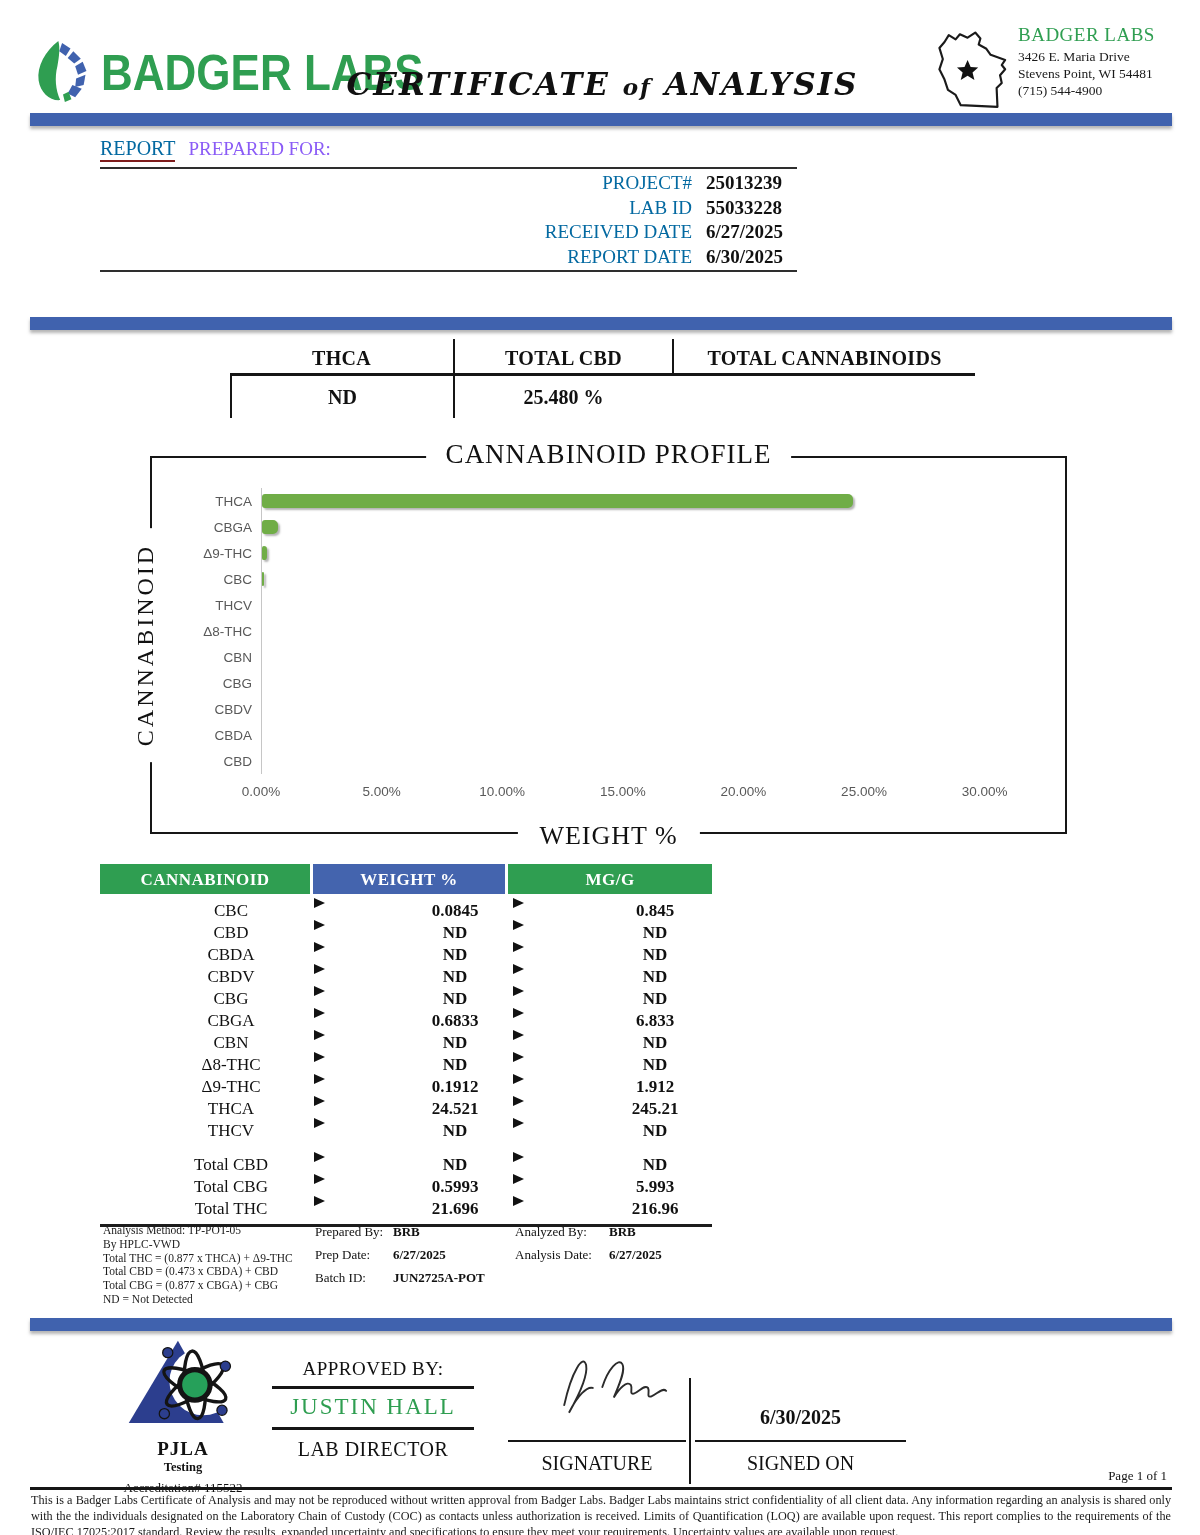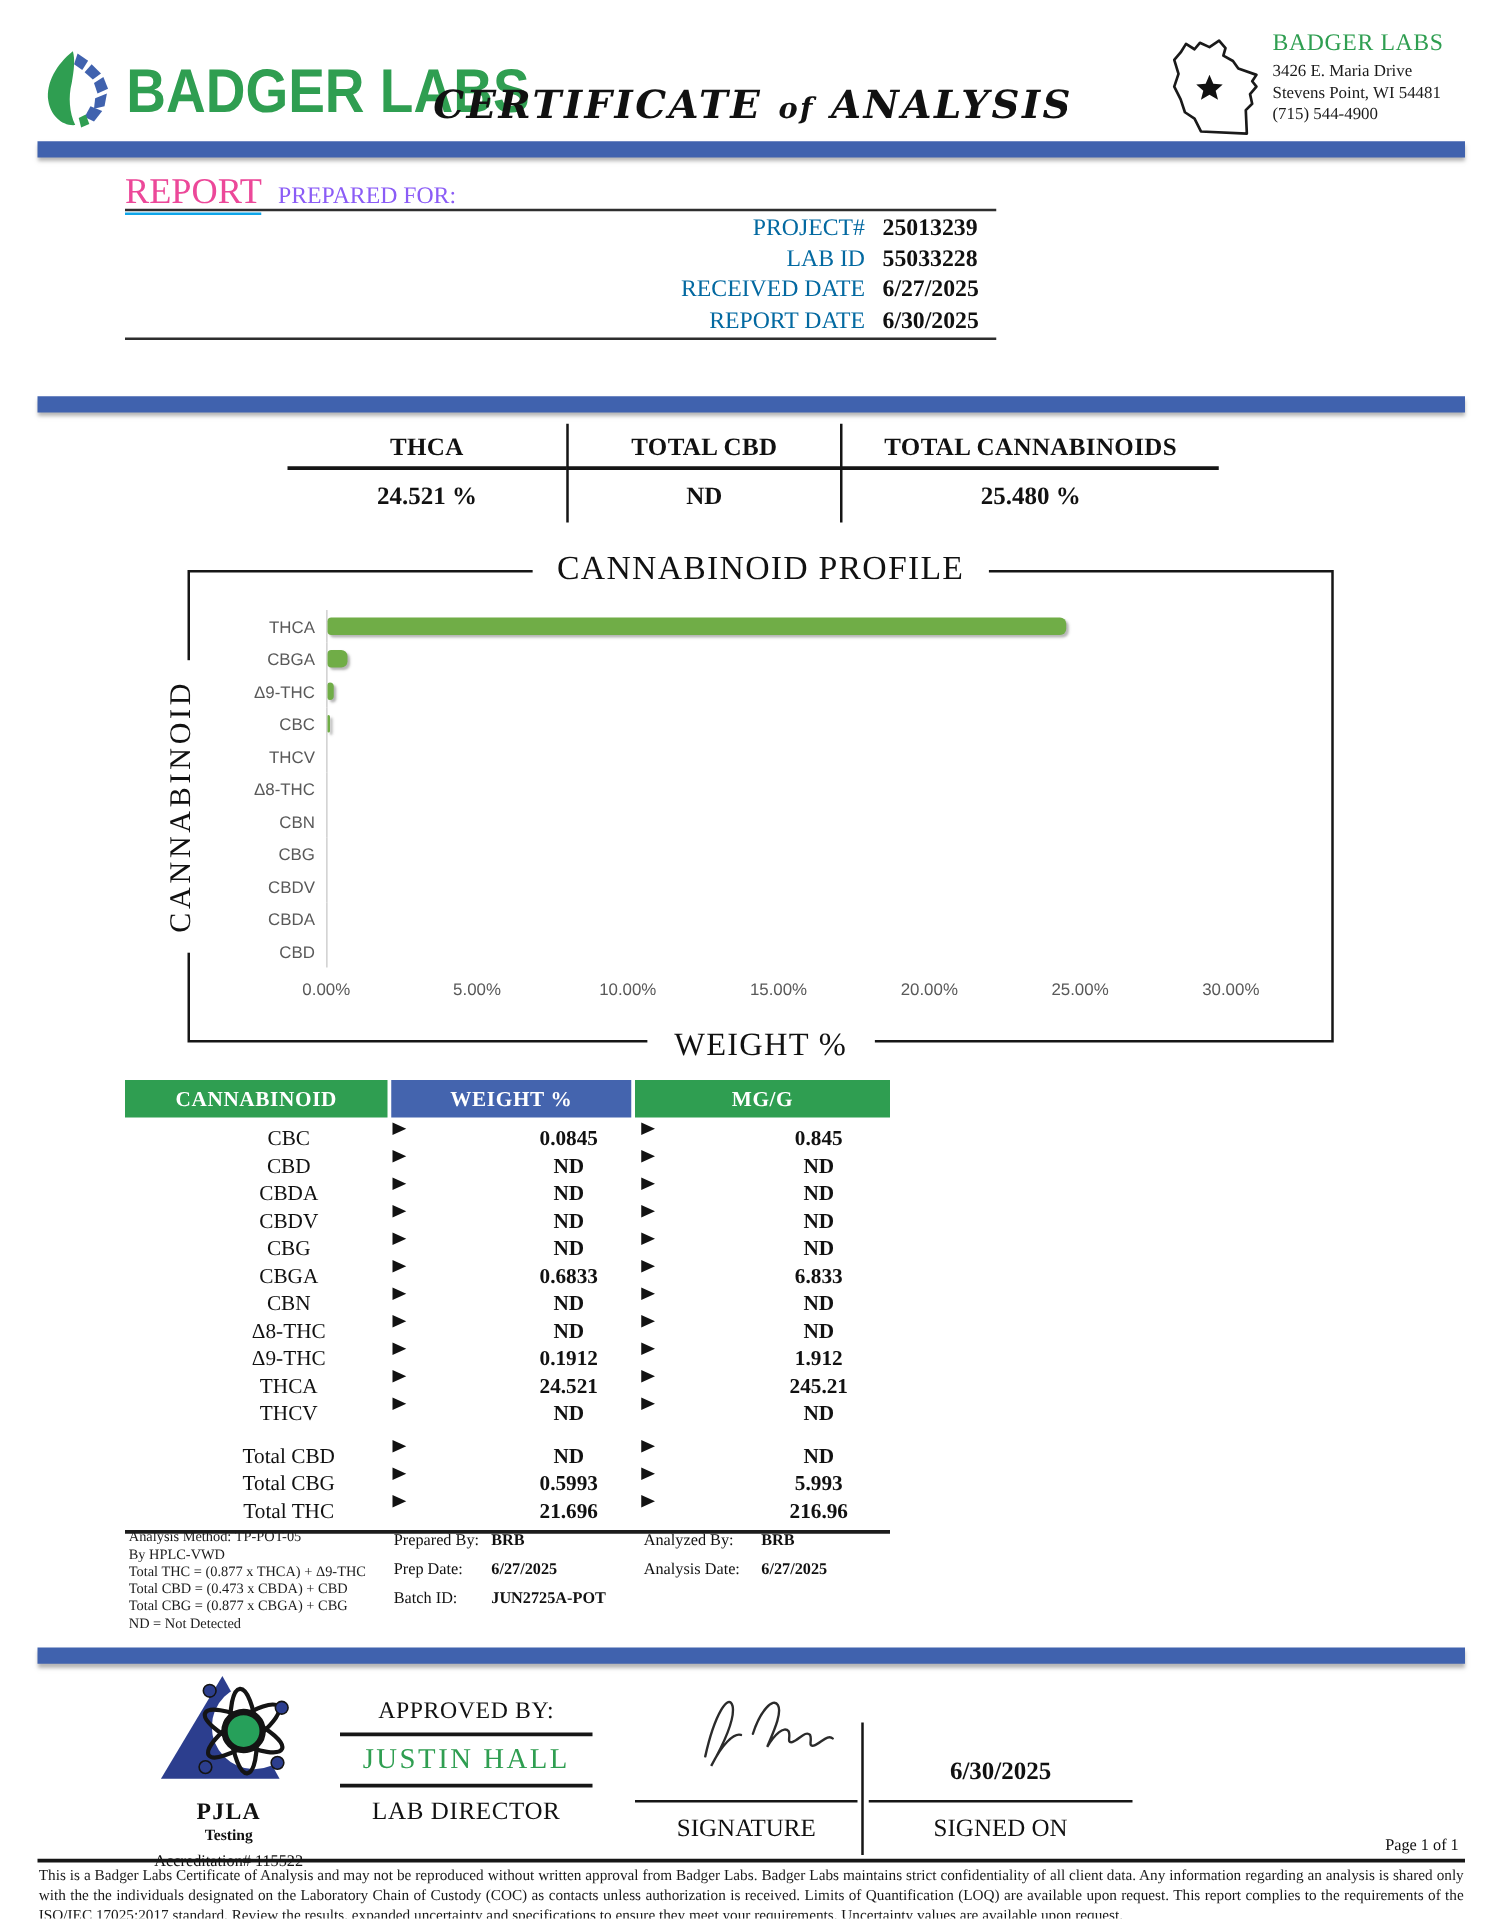--- a/index.html
+++ b/index.html
@@ -17,21 +17,21 @@
   .lab-text{margin-left:6px;}
   .lab-name{color:#2f9e51;font-size:19px;letter-spacing:.5px;margin-bottom:2px;}
   .lab-line{font-size:13.5px;line-height:17px;color:#1a1a1a;}
 
   .bluebar{position:absolute;left:30px;width:1142px;height:13px;background:#4062ae;
            box-shadow:0 3px 3px rgba(110,110,110,.5);}
   .bb1{top:113px;} .bb2{top:317px;} .bb3{top:1318px;}
 
   
   .rep-head{position:absolute;left:100px;top:137px;white-space:nowrap;}
-  .rep-word{color:#ec4899;font-size:29px;border-bottom:2px solid #0ea5e9;padding-bottom:1px;}
+  .rep-word{color:#0369a1;font-size:20px;border-bottom:2px solid #7f1d1d;padding-bottom:1px;}
   .rep-rest{color:#8b5cf6;font-size:19px;margin-left:9px;}
   .hline{position:absolute;height:2px;background:#2e2e2e;}
   .hl1{left:100px;top:167px;width:697px;}
   .hl2{left:100px;top:270px;width:697px;}
   .fields{position:absolute;left:100px;top:171px;width:697px;}
   .frow{display:flex;height:24.5px;align-items:center;}
   .flabel{flex:1;text-align:right;color:#0369a1;font-size:19px;}
   .fvalue{width:105px;padding-left:14px;font-weight:bold;font-size:19px;box-sizing:border-box;}
   .sample{position:absolute;left:107px;top:275px;width:690px;font-size:17px;letter-spacing:.3px;}
   .sample b{position:absolute;left:143px;font-size:17.5px;letter-spacing:0;}
@@ -184,21 +184,20 @@
   </div>
   <div class="hline hl2"></div>
 
 
   <div class="bluebar bb2"></div>
 
   <div class="summary">
     <div class="sh">THCA</div>
     <div class="sh cdiv">TOTAL CBD</div>
     <div class="sh cdiv">TOTAL CANNABINOIDS</div>
-    <div class="sv">24.521 %</div>
     <div class="sv cdiv">ND</div>
     <div class="sv cdiv">25.480 %</div>
   </div>
 
   <div class="chart-box">
     <span class="chart-title">CANNABINOID PROFILE</span>
     <span class="chart-ylab">CANNABINOID</span>
     <span class="chart-xlab">WEIGHT %</span>
 
     <div class="chart-rows">

